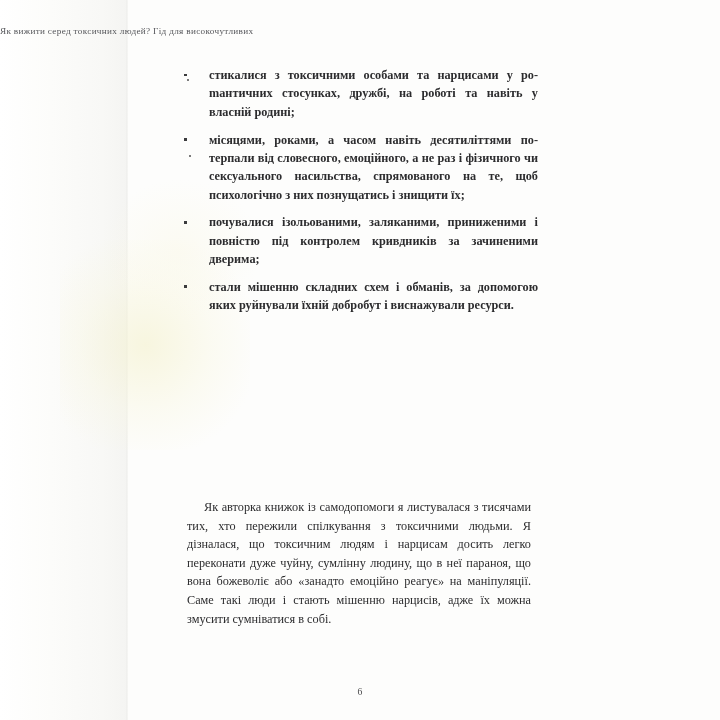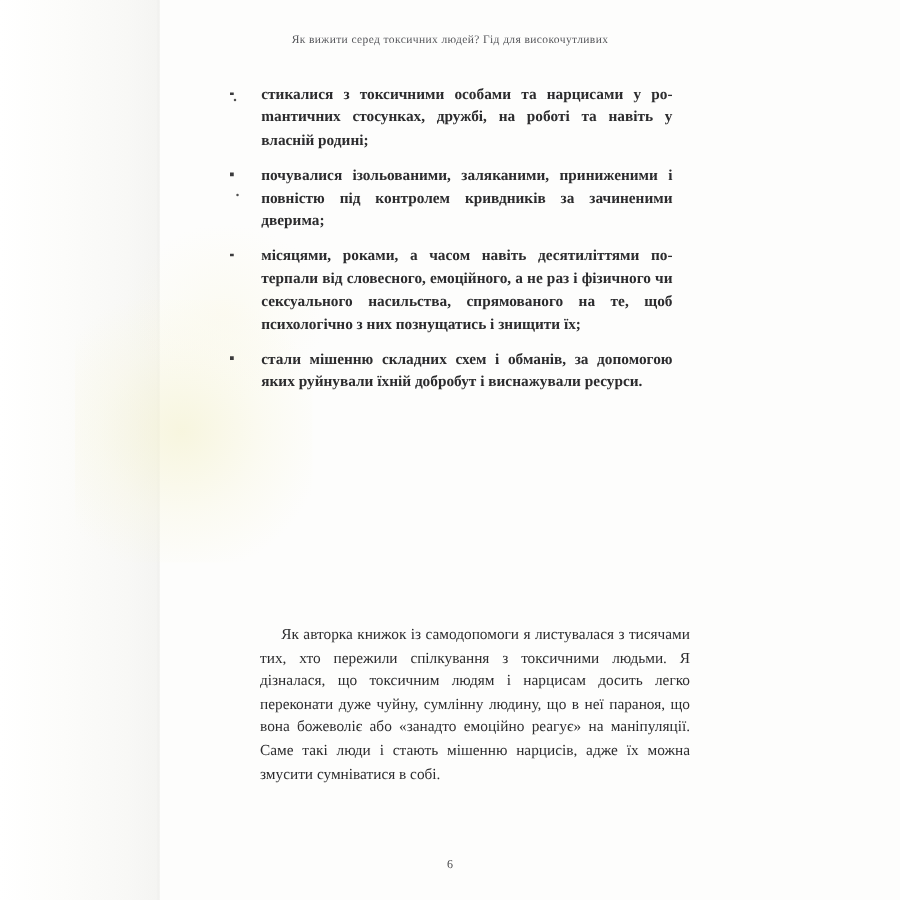--- a/index.html
+++ b/index.html
@@ -75,21 +75,21 @@
     top: 0;
     width: 720px;
     height: 720px;
   }
 
   .running-head {
     position: absolute;
     left: 0;
     top: 26px;
     width: 720px;
-    text-align: center;
+    text-align: left;
     font-size: 9.2px;
     letter-spacing: .32px;
     color: #55565a;
     font-family: "Liberation Serif", "DejaVu Serif", serif;
     white-space: nowrap;
   }
 
   .body-col {
     position: absolute;
     left: 178px;
@@ -122,21 +122,21 @@
     line-height: 18.35px;
     color: #2c2c2e;
     text-align: justify;
     text-align-last: left;
     hyphens: manual;
     font-family: "Liberation Serif", "DejaVu Serif", serif;
   }
 
   .paras {
     position: absolute;
-    left: 208px;
+    left: 187px;
     top: 498px;
     width: 344px;
   }
   .para {
     margin: 0;
     font-size: 12.25px;
     line-height: 18.6px;
     color: #2c2c2e;
     text-align: justify;
     text-align-last: left;
@@ -174,25 +174,25 @@
     <div class="running-head">Як вижити серед токсичних людей? Гід для високочутливих</div>
 
     <div class="body-col">
       <ul class="bullets">
         <li>
           <span class="marker"></span>
           <span class="btext">стикалися з токсичними особами та нарцисами у ро­mантичних стосунках, дружбі, на роботі та навіть у власній родині;</span>
         </li>
         <li>
           <span class="marker"></span>
+          <span class="btext">місяцями, роками, а часом навіть десятиліттями по­терпали від словесного, емоційного, а не раз і фізич­ного чи сексуального насильства, спрямованого на те, щоб психологічно з них познущатись і знищити їх;</span>
+        </li>
+        <li>
+          <span class="marker"></span>
           <span class="btext">почувалися ізольованими, заляканими, принижени­ми і повністю під контролем кривдників за зачинени­ми дверима;</span>
-        </li>
-        <li>
-          <span class="marker"></span>
-          <span class="btext">місяцями, роками, а часом навіть десятиліттями по­терпали від словесного, емоційного, а не раз і фізич­ного чи сексуального насильства, спрямованого на те, щоб психологічно з них познущатись і знищити їх;</span>
         </li>
         <li>
           <span class="marker"></span>
           <span class="btext">стали мішенню складних схем і обманів, за допомогою яких руйнували їхній добробут і виснажували ресурси.</span>
         </li>
       </ul>
     </div>
 
     <div class="paras">
       <p class="para">Як авторка книжок із самодопомоги я листувалася з тися­чами тих, хто пережили спілкування з токсичними людьми. Я дізналася, що токсичним людям і нарцисам досить легко переконати дуже чуйну, сумлінну людину, що в неї параноя, що вона божеволіє або «занадто емоційно реагує» на мані­пуляції. Саме такі люди і стають мішенню нарцисів, адже їх можна змусити сумніватися в собі.</p>

